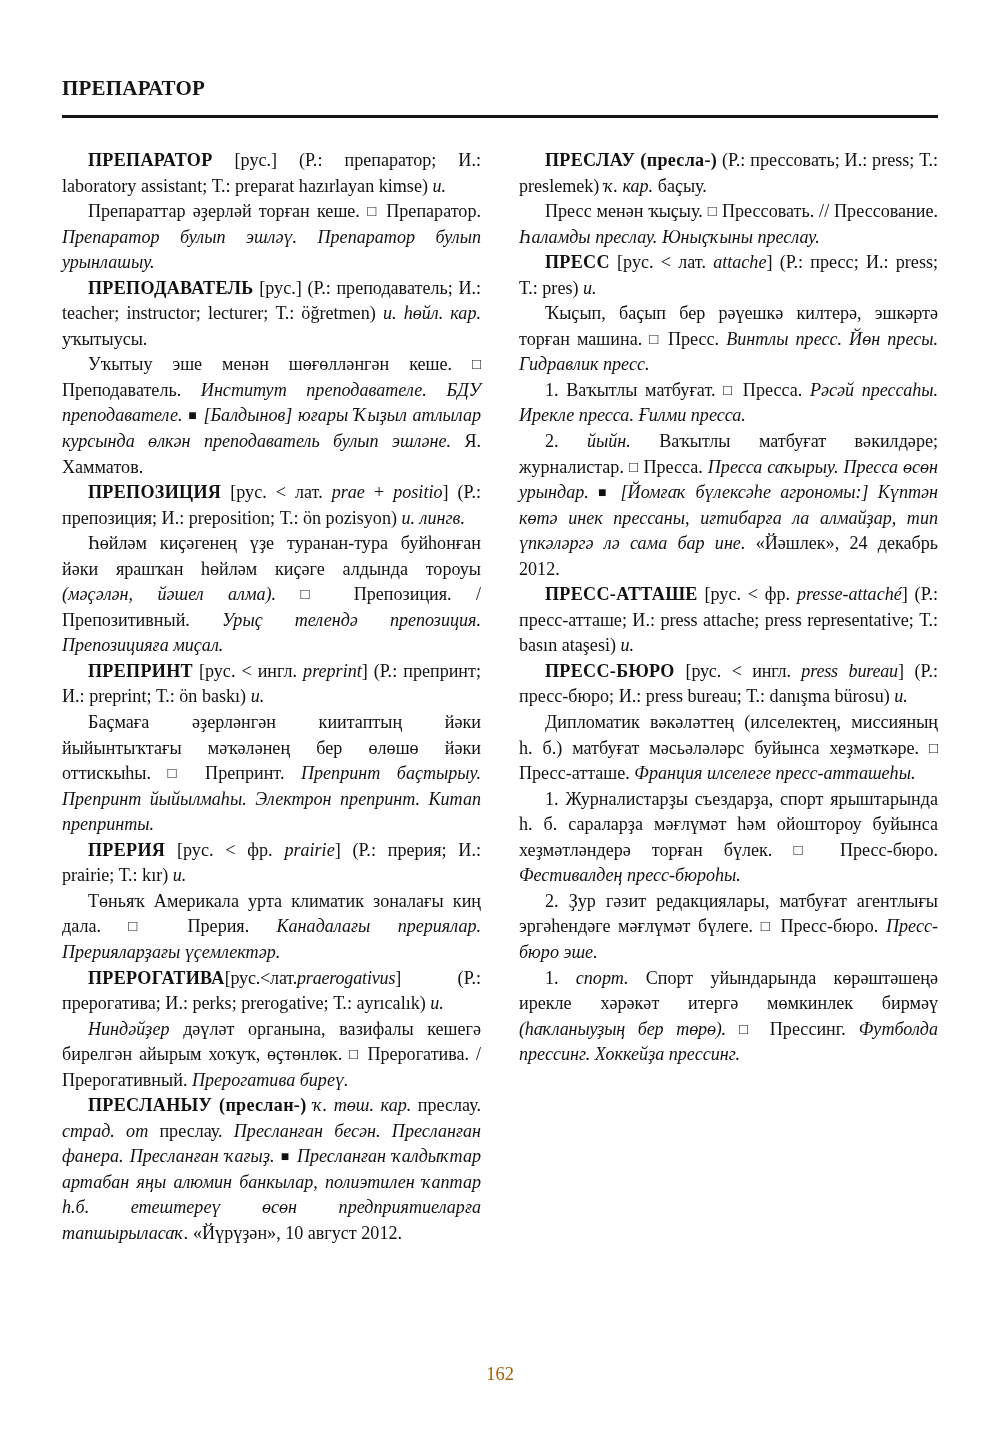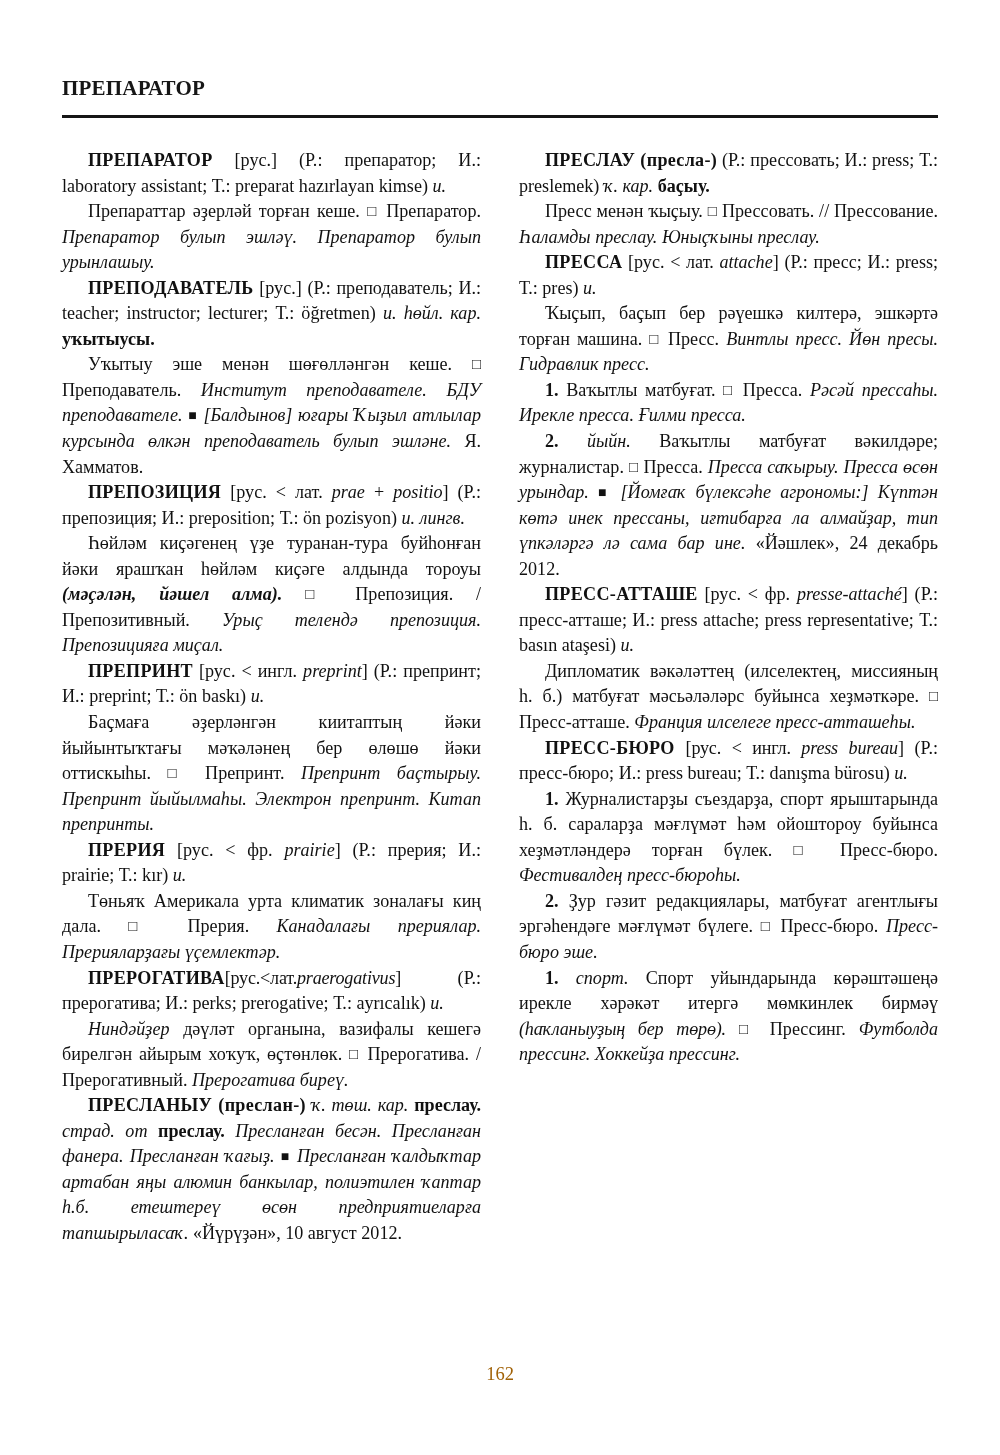--- a/index.html
+++ b/index.html
@@ -50,21 +50,21 @@
     line-height: 25.55px;
     text-align: justify;
     text-justify: inter-word;
     hyphens: manual;
   }
   .col p {
     margin: 0;
     text-indent: 26px;
   }
   b, .bd {
-    font-weight: bold;
+    font-weight: normal;
   }
   i, .it {
     font-style: italic;
   }
   .hw {
     font-weight: bold;
     letter-spacing: 0.3px;
   }
   .sq-open::before {
     content: "\25A1";
@@ -125,30 +125,30 @@
 
       <p><span class="hw">ПРЕСЛАНЫУ (преслан-)</span> <i>ҡ. төш. кар.</i> <b>преслау.</b> <i>страд. от</i> <b>преслау.</b> <i>Пресланған бесән. Пресланған фанера. Пресланған ҡағыҙ.</i> <span class="marker sq-fill"></span> <i>Пресланған ҡалдыҡтар артабан яңы алюмин банкылар, полиэтилен ҡаптар һ.б. етештереү өсөн предприятиеларға тапшырыласаҡ.</i> <span>«Йүрүҙән», 10 август 2012.</span></p>
 
     </div>
 
     <div class="col">
 
       <p><span class="hw">ПРЕСЛАУ (пресла-)</span> <span>(Р.: прессовать; И.: press; Т.: preslemek)</span> <i>ҡ. кар.</i> <b>баҫыу.</b></p>
       <p><span>Пресс менән ҡыҫыу.</span> <span class="marker sq-open"></span> <span>Прессовать. // Прессование.</span> <i>Һаламды преслау. Юныҫҡыны преслау.</i></p>
 
-      <p><span class="hw">ПРЕССА</span> <span>[рус. &lt; лат. <i>attache</i>]</span> <span>(Р.: пресс; И.: press; Т.: pres)</span> <i>и.</i></p>
+      <p><span class="hw">ПРЕСС</span> <span>[рус. &lt; лат. <i>attache</i>]</span> <span>(Р.: пресс; И.: press; Т.: pres)</span> <i>и.</i></p>
       <p><span>Ҡыҫып, баҫып бер рәүешкә килтерә, эшкәртә торған машина.</span> <span class="marker sq-open"></span> <span>Пресс.</span> <i>Винтлы пресс. Йөн пресы. Гидравлик пресс.</i></p>
 
       <p><b>1.</b> <span>Ваҡытлы матбуғат.</span> <span class="marker sq-open"></span> <span>Пресса.</span> <i>Рәсәй прессаһы. Ирекле пресса. Ғилми пресса.</i></p>
       <p><b>2.</b> <i>йыйн.</i> <span>Ваҡытлы матбуғат вәкилдәре; журналистар.</span> <span class="marker sq-open"></span> <span>Пресса.</span> <i>Пресса саҡырыу. Пресса өсөн урындар.</i> <span class="marker sq-fill"></span> <i>[Йомғаҡ бүлексәһе агрономы:] Күптән көтә инек прессаны, иғтибарға ла алмайҙар, тип үпкәләргә лә сама бар ине.</i> <span>«Йәшлек», 24 декабрь 2012.</span></p>
 
       <p><span class="hw">ПРЕСС-АТТАШЕ</span> <span>[рус. &lt; фр. <i>presse-attaché</i>]</span> <span>(Р.: пресс-атташе; И.: press attache; press representative; Т.: basın ataşesi)</span> <i>и.</i></p>
+      <p><span class="hw">ПРЕСС-БЮРО</span> <span class="tight">[рус. &lt; ингл. <i>press bureau</i>]</span> <span>(Р.: пресс-бюро; И.: press bureau; Т.: danışma bürosu)</span> <i>и.</i></p>
+
       <p><span>Дипломатик вәкәләттең (илселектең, миссияның һ. б.) матбуғат мәсьәләләрc буйынса хеҙмәткәре.</span> <span class="marker sq-open"></span> <span>Пресс-атташе.</span> <i>Франция илселеге пресс-атташеһы.</i></p>
-
-      <p><span class="hw">ПРЕСС-БЮРО</span> <span class="tight">[рус. &lt; ингл. <i>press bureau</i>]</span> <span>(Р.: пресс-бюро; И.: press bureau; Т.: danışma bürosu)</span> <i>и.</i></p>
       <p><b>1.</b> <span>Журналистарҙы съездарҙа, спорт ярыштарында һ. б. сараларҙа мәғлүмәт һәм ойоштороу буйынса хеҙмәтләндерә торған бүлек.</span> <span class="marker sq-open"></span> <span>Пресс-бюро.</span> <i>Фестивалдең пресс-бюроһы.</i></p>
       <p><b>2.</b> <span>Ҙур гәзит редакциялары, матбуғат агентлығы эргәһендәге мәғлүмәт бүлеге.</span> <span class="marker sq-open"></span> <span>Пресс-бюро.</span> <i>Пресс-бюро эше.</i></p>
 
       <p><b>1.</b> <i>спорт.</i> <span>Спорт уйындарында көрәштәшеңә ирекле хәрәкәт итергә мөмкинлек бирмәү</span> <i class="tight">(һаҡланыуҙың бер төрө).</i> <span class="marker sq-open"></span> <span>Прессинг.</span> <i>Футболда прессинг. Хоккейҙа прессинг.</i></p>
 
     </div>
   </div>
 
   <div class="pageno">162</div>
 

